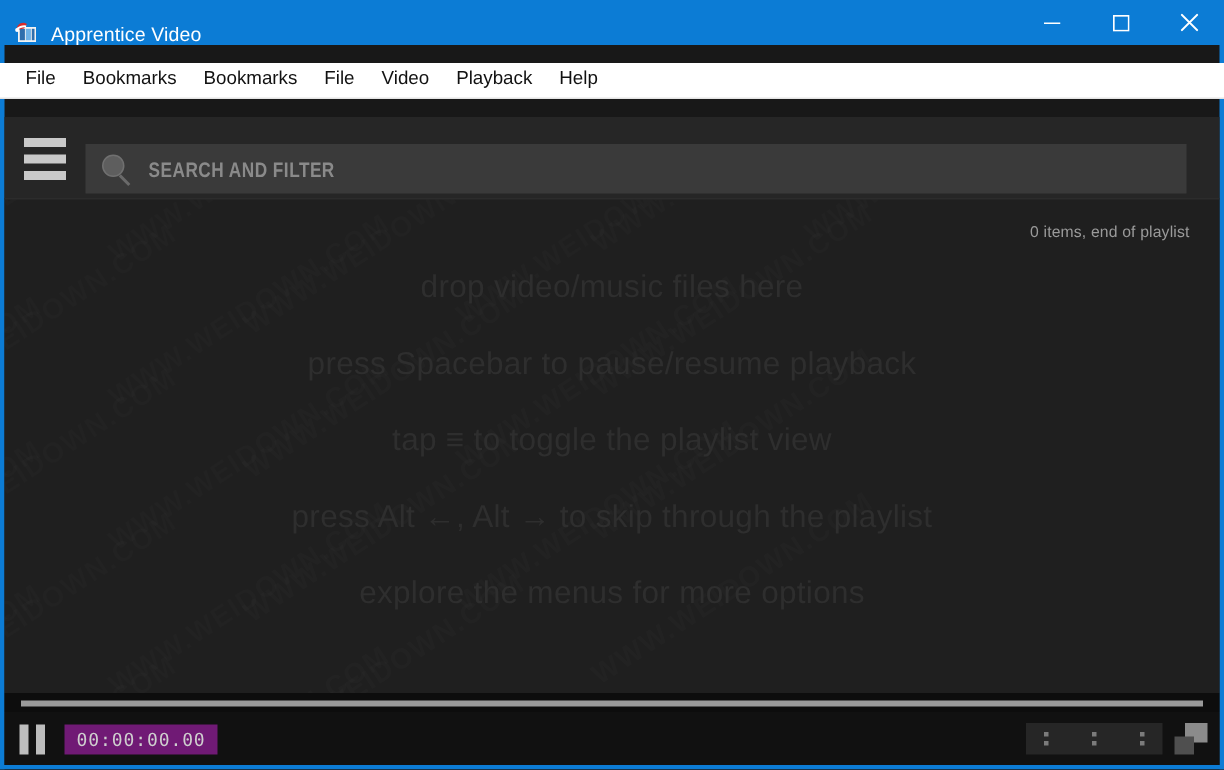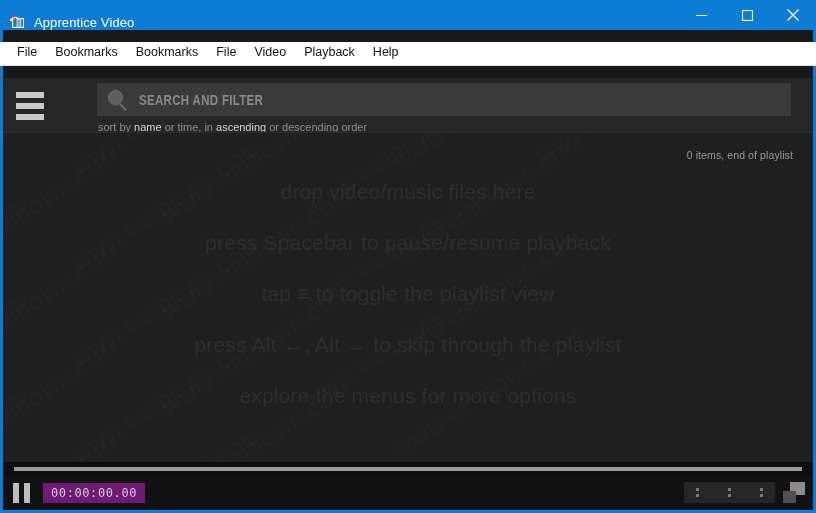--- a/index.html
+++ b/index.html
@@ -70,21 +70,21 @@
   .hamburger {
     width: 54px; height: 54px;
     display: flex; flex-direction: column;
     align-items: center; justify-content: center;
     gap: 5px; padding-top: 2px;
   }
   .hamburger i {
     display: block; width: 28px; height: 6px;
     background: #c9c9c9;
   }
-  .searchcol { flex: 1; padding-top: 5px; padding-right: 22px; margin-left: 40px; }
+  .searchcol { flex: 1; padding-top: 18px; padding-right: 22px; }
   .searchbox {
     height: 33px;
     background: #3a3a3a;
     display: flex; align-items: center;
     padding-left: 10px;
   }
   .mag {
     position: relative; width: 22px; height: 22px;
     flex: 0 0 22px; margin-right: 10px;
   }

